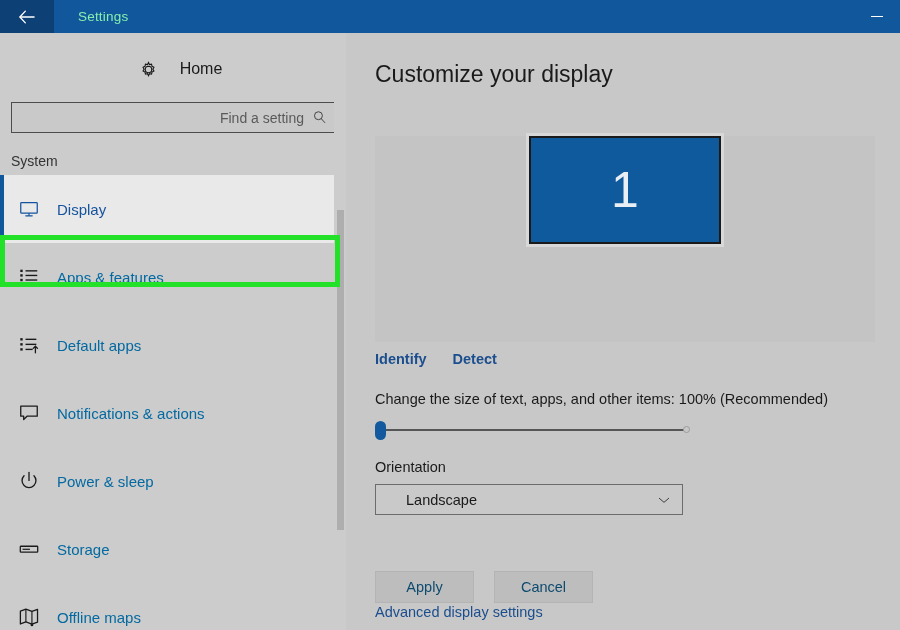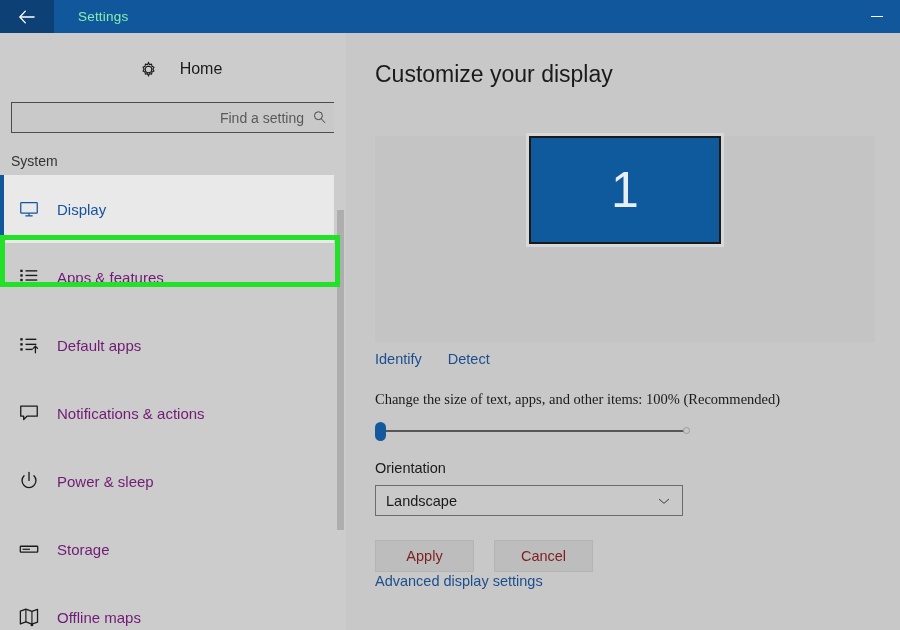--- a/index.html
+++ b/index.html
@@ -65,21 +65,21 @@
   .cat-label {
     margin: 20px 0 0 11px; font-size: 14px; color: #333333;
   }
 
   .nav-list { margin-top: 6px; position: relative; }
   .nav-item {
     position: relative; display: flex; align-items: center;
     height: 68px; padding-left: 18px; cursor: pointer;
   }
   .nav-item .ico { width: 28px; display: flex; align-items: center; justify-content: flex-start;}
-  .nav-item .lbl { margin-left: 11px; font-size: 15px; color: #701a75; }
+  .nav-item .lbl { margin-left: 11px; font-size: 15px; color: #0369a1; }
 
   
   .nav-item.selected { background: #e9e9e9; }
   .nav-item.selected .lbl { color: #15539e; }
   .accent-bar {
     position: absolute; left: 0; top: 0; width: 4px; height: 100%;
     background: #10579c;
   }
   .green-ring {
     position: absolute; left: 0; top: 202px; width: 340px; height: 52px;
@@ -111,56 +111,56 @@
   .monitor {
     position: relative; width: 192px; height: 108px; margin: 48px auto 0 auto;
     background: #0f5a9c; border: 2px solid #1a1a1a;
     outline: 3px solid #d8d8d8;
     display: flex; align-items: center; justify-content: center;
   }
   .monitor-num {
     color: #e8eef4; font-size: 50px; font-weight: 300; line-height: 1;
     font-family: "Liberation Sans", sans-serif;
   }
-  .links-row { margin-top: 9px; display: flex; gap: 26px; }
+  .links-row { margin-top: 9px; display: flex; gap: 26px; font-weight: bold; }
   .link {
     color: #1b4e8e; font-size: 14.5px; text-decoration: none; cursor: pointer;
   }
   .scale-label {
-    margin-top: 24px; font-size: 14.5px; color: #1a1a1a; white-space: nowrap; font-family: Liberation Serif, serif;
+    margin-top: 24px; font-size: 14.5px; color: #1a1a1a; white-space: nowrap;
   }
   .slider-row { margin-top: 13px; position: relative; width: 310px; height: 20px; }
   .slider-track {
     position: absolute; left: 4px; top: 9px; width: 306px; height: 1.5px;
     background: #565656;
   }
   .slider-end {
     position: absolute; left: 308px; top: 6px; width: 7px; height: 7px;
     border: 1px solid #9b9b9b; border-radius: 50%; background: #c8c8c8;
   }
   .slider-thumb {
     position: absolute; left: 0px; top: 1px; width: 11px; height: 19px;
     background: #14599e; border-radius: 6px; cursor: pointer;
   }
   .field-label { margin-top: 19px; font-size: 14.5px; color: #1a1a1a; }
   .dropdown {
     margin-top: 9px; width: 308px; height: 31px;
     border: 1px solid #6c6c6c; background: #c9c9c9;
-    display: flex; align-items: center; cursor: pointer; position: relative;
+    display: flex; align-items: center; cursor: pointer; position: relative; padding-left: 20px;
   }
   .dropdown .val { padding-left: 10px; font-size: 14.5px; color: #1a1a1a; }
   .dropdown .chev {
     position: absolute; right: 10px; top: 50%; transform: translateY(-50%);
     display: flex;
   }
   .btn-row { margin-top: 24px; display: flex; gap: 20px; }
   .btn {
     width: 99px; height: 32px; background: #bdbdbd; border: 1px solid #b4b4b4;
-    color: #7f1d1d; font-size: 14.5px; font-family: "Liberation Sans", sans-serif;
-    cursor: default; display: flex; align-items: center; justify-content: center;
+    color: #0c4a6e; font-size: 14.5px; font-family: "Liberation Sans", sans-serif;
+    cursor: default; display: flex; align-items: center; justify-content: center; margin-top: 32px;
   }
   .adv-link { display: inline-block; }
 </style>
 </head>
 <body>
 
 <div id="app">
 
   <div class="titlebar">
     <div class="back-zone">

